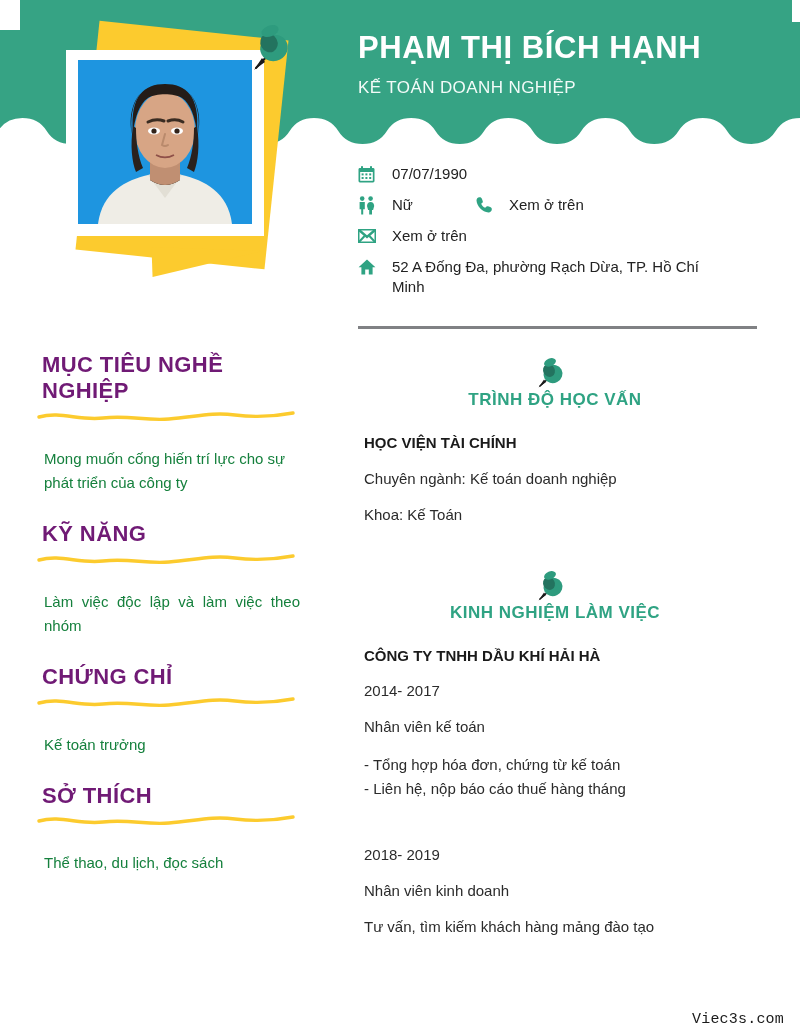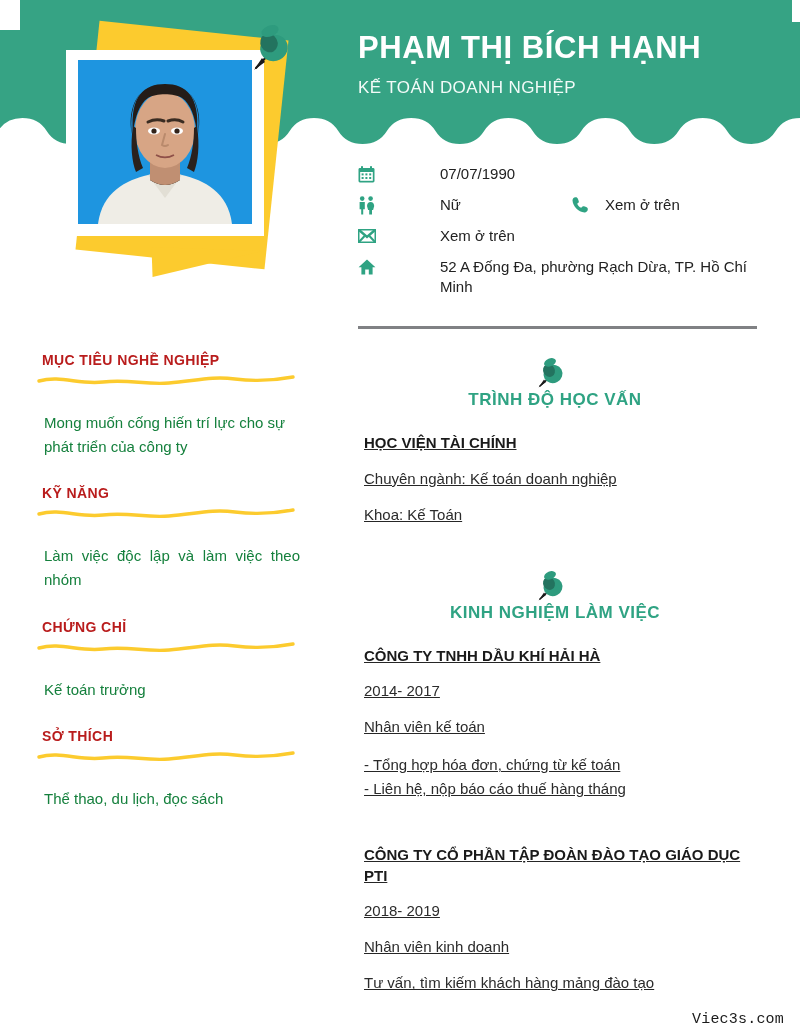--- a/index.html
+++ b/index.html
@@ -130,23 +130,23 @@
   
   .sidebar {
     position: absolute;
     left: 42px;
     top: 352px;
     width: 258px;
     z-index: 4;
   }
   .side-section { margin-bottom: 4px; }
   .side-heading {
-    font-size: 14px;
+    font-size: 22px;
     font-weight: bold;
-    color: #b91c1c;
+    color: #701a75;
     letter-spacing: 0.4px;
     margin: 0 0 4px 0;
     line-height: 1.2;
   }
   .wave-rule {
     display: block;
     width: 258px;
     height: 14px;
     margin: 0 0 2px -5px;
   }
@@ -164,21 +164,20 @@
     left: 358px;
     top: 164px;
     width: 400px;
     z-index: 4;
   }
   .contact-row {
     display: flex;
     align-items: flex-start;
     margin-bottom: 9px;
     min-height: 22px;
-    gap: 48px;
   }
   .contact-row.pair { justify-content: flex-start; text-align: right; }
   .c-icon {
     width: 22px;
     min-width: 22px;
     height: 20px;
     margin-right: 12px;
     display: flex;
     align-items: center;
     justify-content: flex-start;
@@ -220,21 +219,21 @@
     margin-right: 8px;
     margin-left: 0px;
   }
   .rc-title {
     font-size: 17px;
     font-weight: bold;
     color: #2FA383;
     letter-spacing: 0.5px;
     line-height: 1.2;
   }
-  .entry { margin: 0 0 22px 34px; text-decoration: underline; }
+  .entry { margin: 0 0 22px 34px; }
   .entry-org {
     font-size: 15px;
     font-weight: bold;
     color: #1a1a1a;
     line-height: 1.42;
     margin-bottom: 14px;
     max-width: 390px;
   }
   .entry-line {
     font-size: 15px;
@@ -495,20 +494,19 @@
     <div class="entry-line">Nhân viên kế toán</div>
     <div class="bullets">
       <div class="bullet">- Tổng hợp hóa đơn, chứng từ kế toán</div>
       <div class="bullet">- Liên hệ, nộp báo cáo thuế hàng tháng</div>
     </div>
   </div>
 
   <div class="gap-lg"></div>
 
   <div class="entry">
-    <div class="entry-org">CÔNG TY CỔ PHẦN TẬP ĐOÀN ĐÀO TẠO GIÁO DỤC PTI</div>
     <div class="entry-line">2018- 2019</div>
     <div class="entry-line">Nhân viên kinh doanh</div>
     <div class="entry-line">Tư vấn, tìm kiếm khách hàng mảng đào tạo</div>
   </div>
 </div>
 
 <div class="watermark">Viec3s.com</div>
 
 </body></html>

